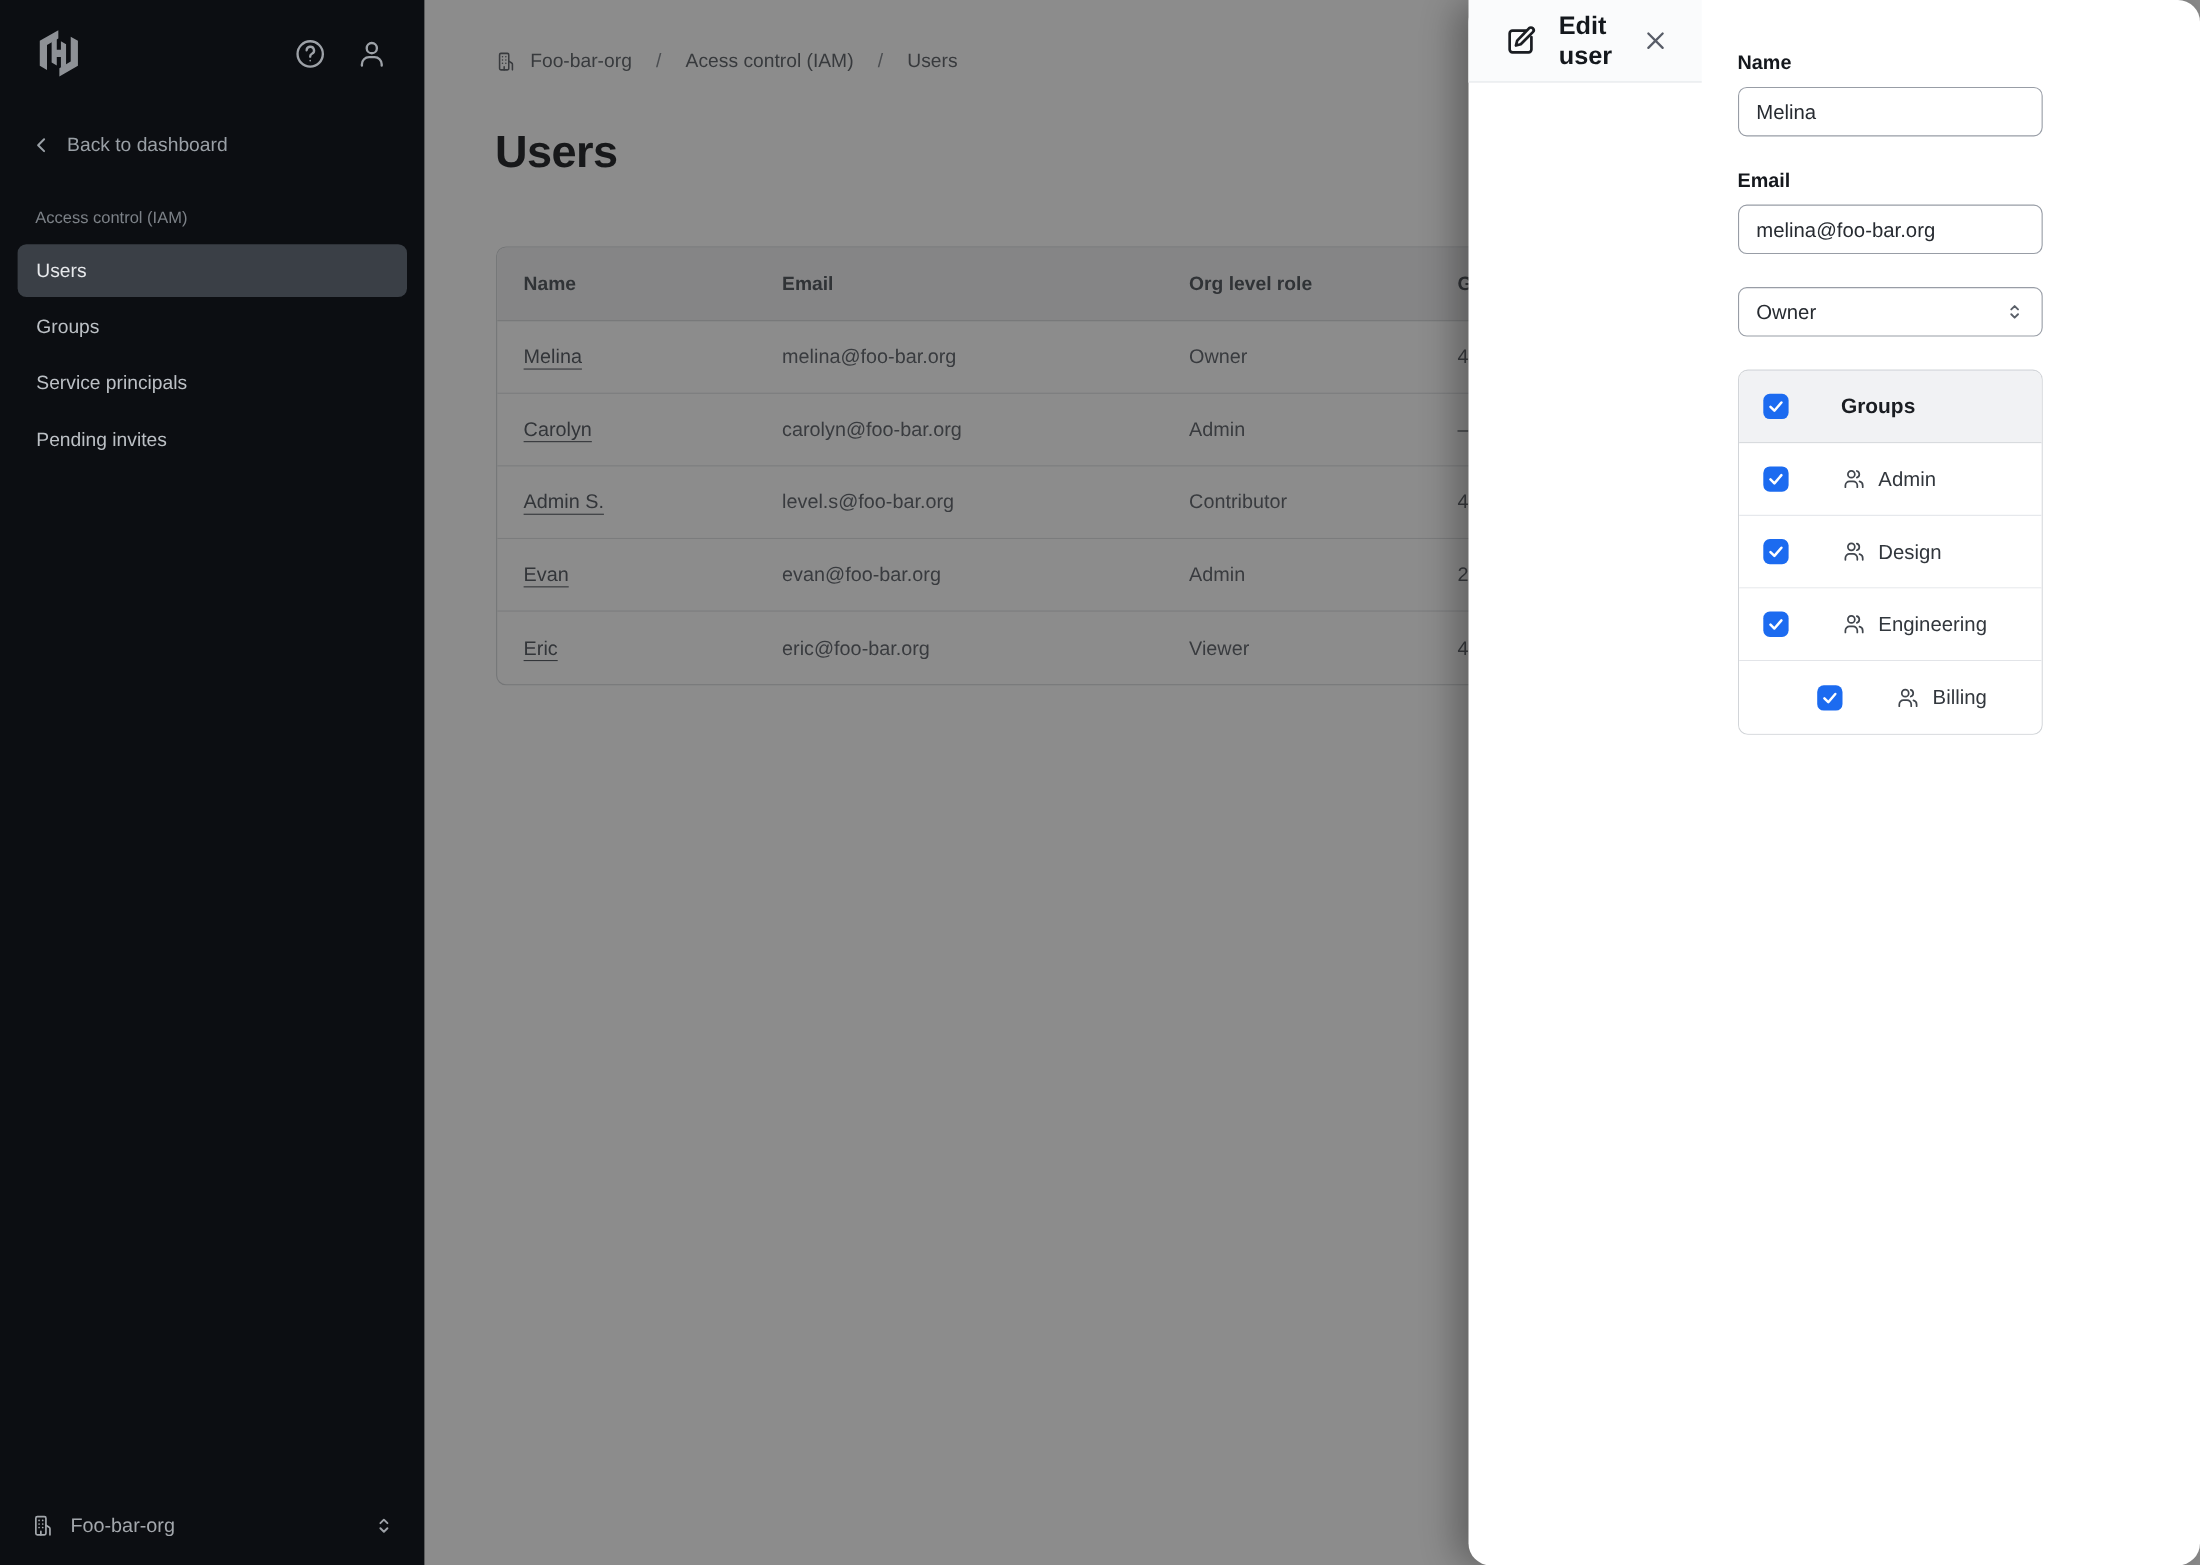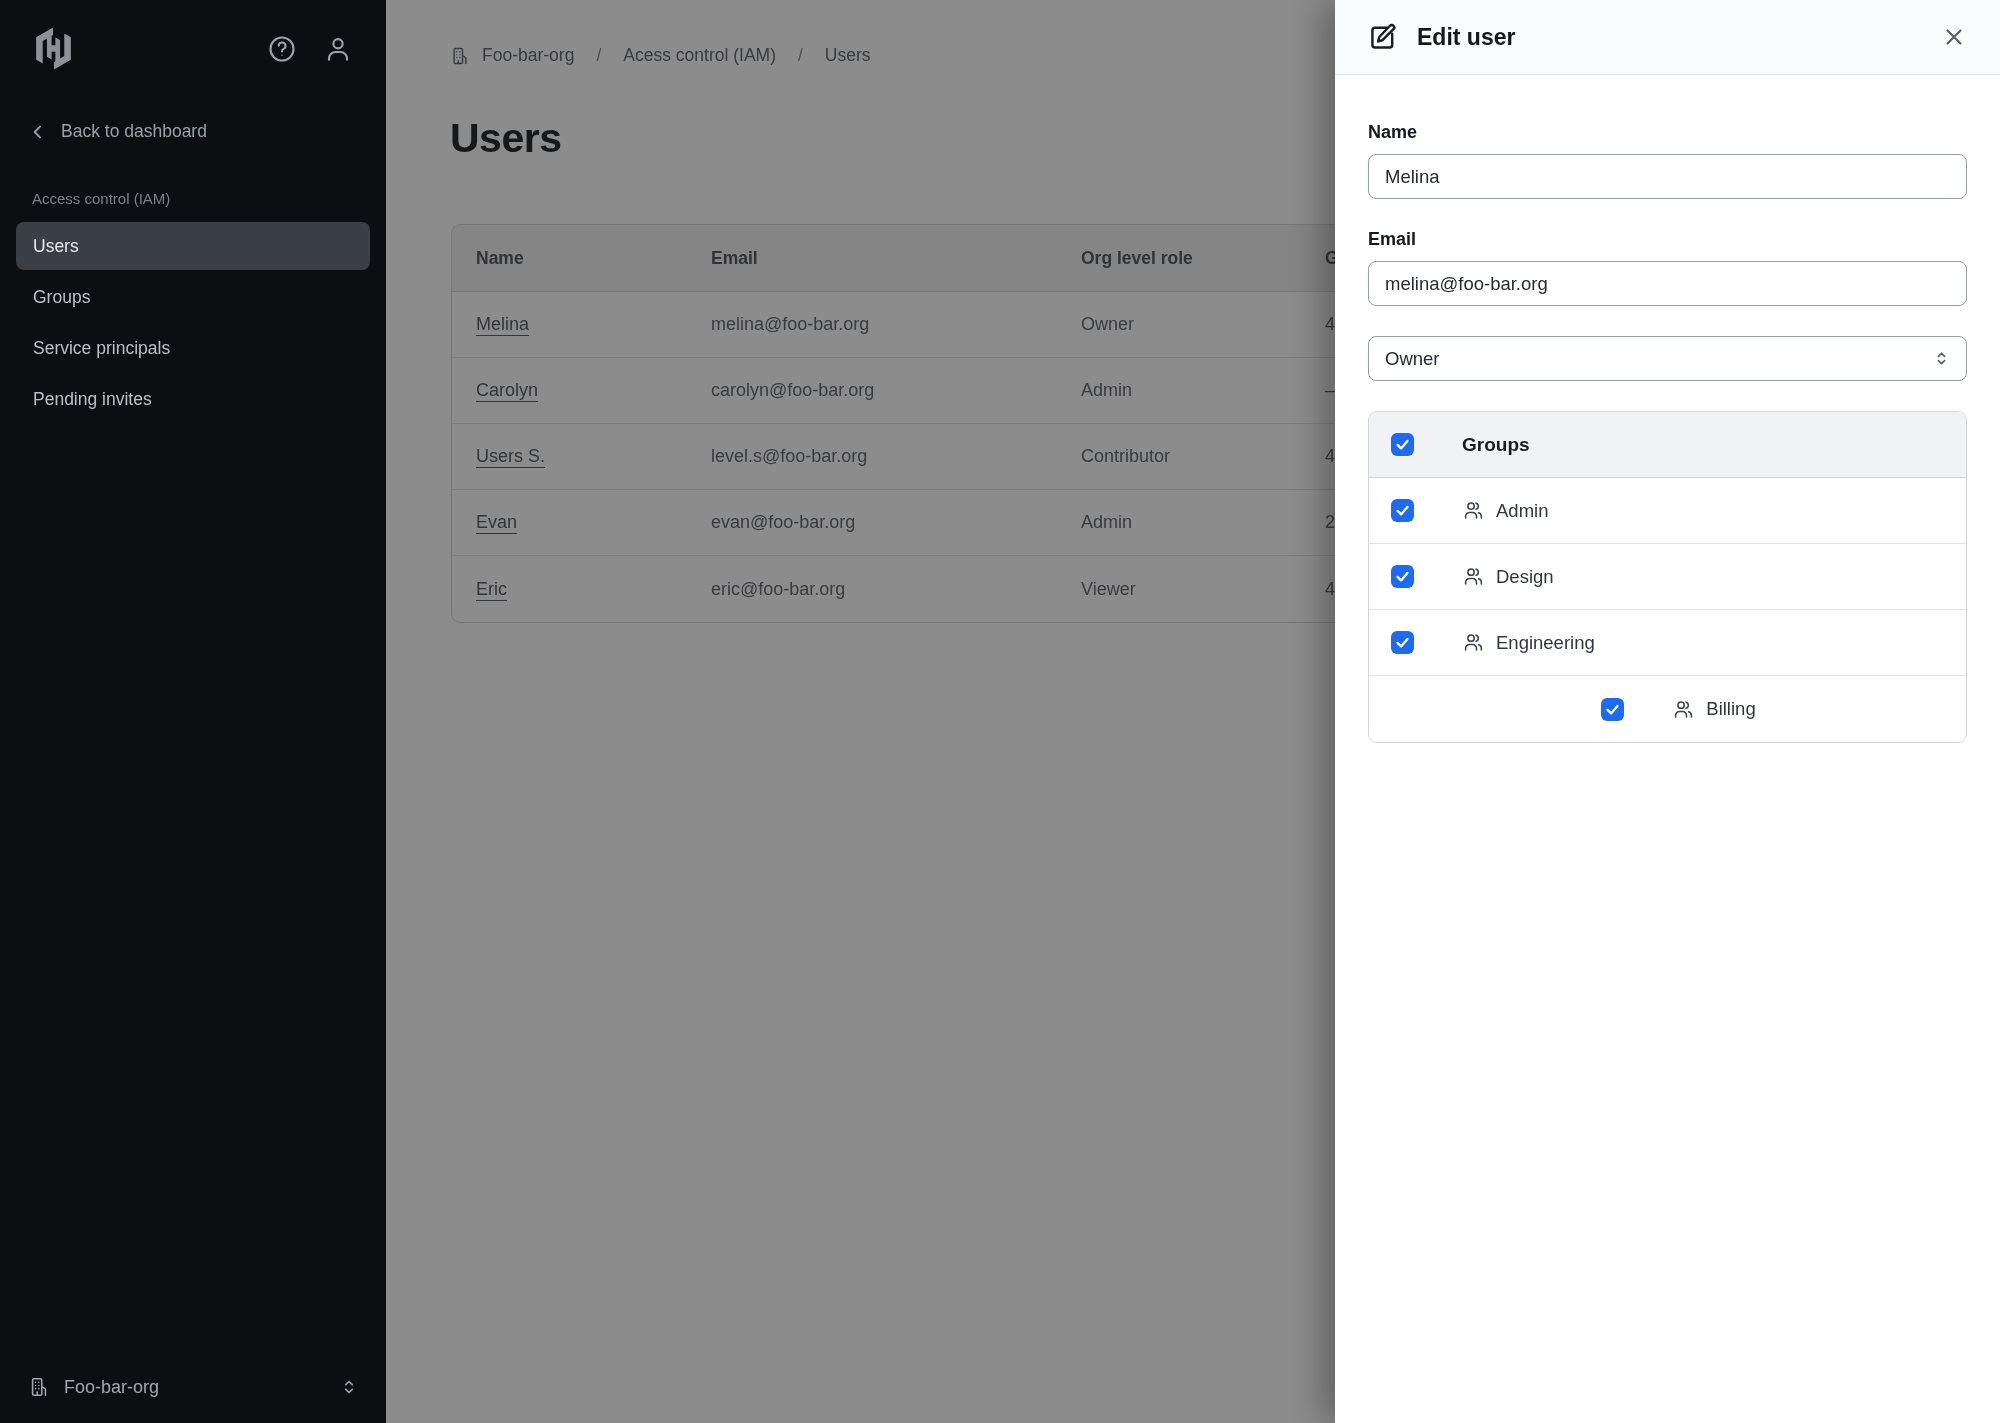--- a/index.html
+++ b/index.html
@@ -44,21 +44,21 @@
   .t-row{ height:66px; font-size:18px; color:#585d64; border-bottom:1px solid #dcdee1; }
   .t-row:last-child{ border-bottom:none; }
   .t-row .uname{ color:#4b5058; text-decoration:underline; text-underline-offset:5px;
                  text-decoration-thickness:1px; cursor:pointer; width:max-content; }
   .overlay{ position:absolute; left:386px; top:0; right:0; bottom:0;
             background:rgba(26,26,26,0.5); z-index:5; }
 
   
   .drawer{ position:absolute; left:1335px; top:0; right:0; bottom:0; background:#fff;
            z-index:10; box-shadow:-12px 0 32px rgba(0,0,0,0.30);
-           display:flex; flex-direction:column; }
+           display:flex; flex-direction:row;border-radius:20px; }
   .d-head{ height:75px; flex:0 0 75px; background:#fafbfc; border-bottom:1px solid #e3e6e9;
            display:flex; align-items:center; padding:0 30px 0 32px; gap:19px; }
   .d-title{ font-size:23px; font-weight:700; color:#14181d; }
   .d-close{ margin-left:auto; color:#585d68; }
   .d-body{ padding:47px 33px 0 33px; }
   .field{ margin-bottom:30px; }
   .field > label{ display:block; font-size:18px; font-weight:700; color:#15181d; margin-bottom:11px; }
   .text-input{ width:100%; height:45px; border:1px solid #989da6; border-radius:8px;
                padding:0 16px; font-size:18.5px; color:#272b31; background:#fff; outline:none;
                font-family:"Liberation Sans", sans-serif; }
@@ -197,21 +197,21 @@
         <span>Owner</span>
         <span>4</span>
       </div>
       <div class="t-row">
         <span class="uname">Carolyn</span>
         <span>carolyn@foo-bar.org</span>
         <span>Admin</span>
         <span>–</span>
       </div>
       <div class="t-row">
-        <span class="uname">Users S.</span>
+        <span class="uname">Admin S.</span>
         <span>level.s@foo-bar.org</span>
         <span>Contributor</span>
         <span>4</span>
       </div>
       <div class="t-row">
         <span class="uname">Evan</span>
         <span>evan@foo-bar.org</span>
         <span>Admin</span>
         <span>2</span>
       </div>

